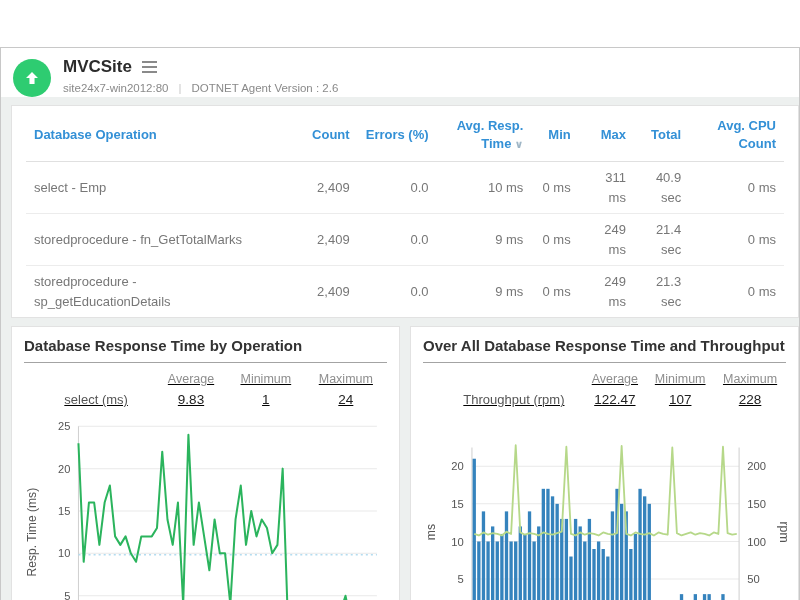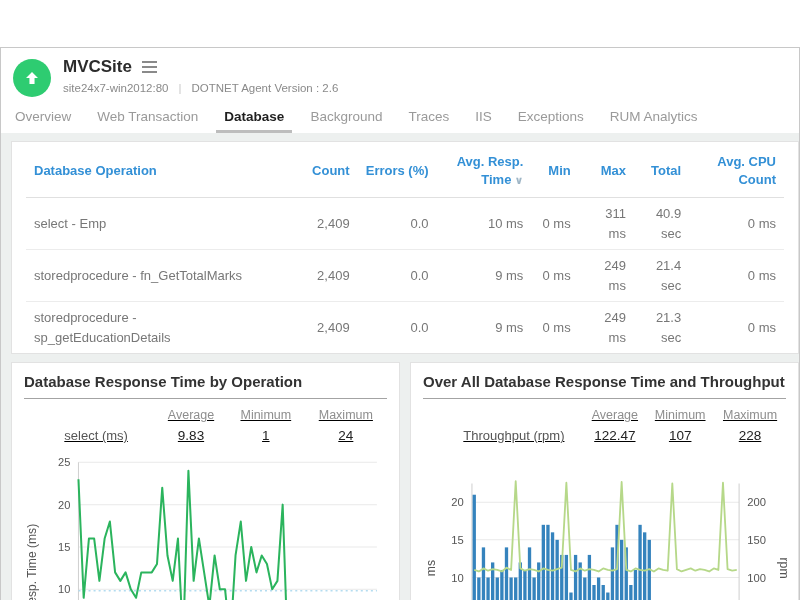--- a/index.html
+++ b/index.html
@@ -87,30 +87,20 @@
             <i></i>
             <i></i>
           </span>
       </div>
       <div class="subrow">
         <span>site24x7-win2012:80</span><span class="sep">|</span><span>DOTNET Agent Version : 2.6</span>
       </div>
     </div>
   </div>
 
-  <div class="tabs">
-    <span class="tab">Overview</span>
-    <span class="tab">Web Transaction</span>
-    <span class="tab active">Database</span>
-    <span class="tab">Background</span>
-    <span class="tab">Traces</span>
-    <span class="tab">IIS</span>
-    <span class="tab">Exceptions</span>
-    <span class="tab">RUM Analytics</span>
-  </div>
 
   <div class="content">
 
     <div class="card table-card">
       <table class="ops">
         <colgroup>
           <col class="c1">
             <col class="c2">
             <col class="c3">
             <col class="c4">

